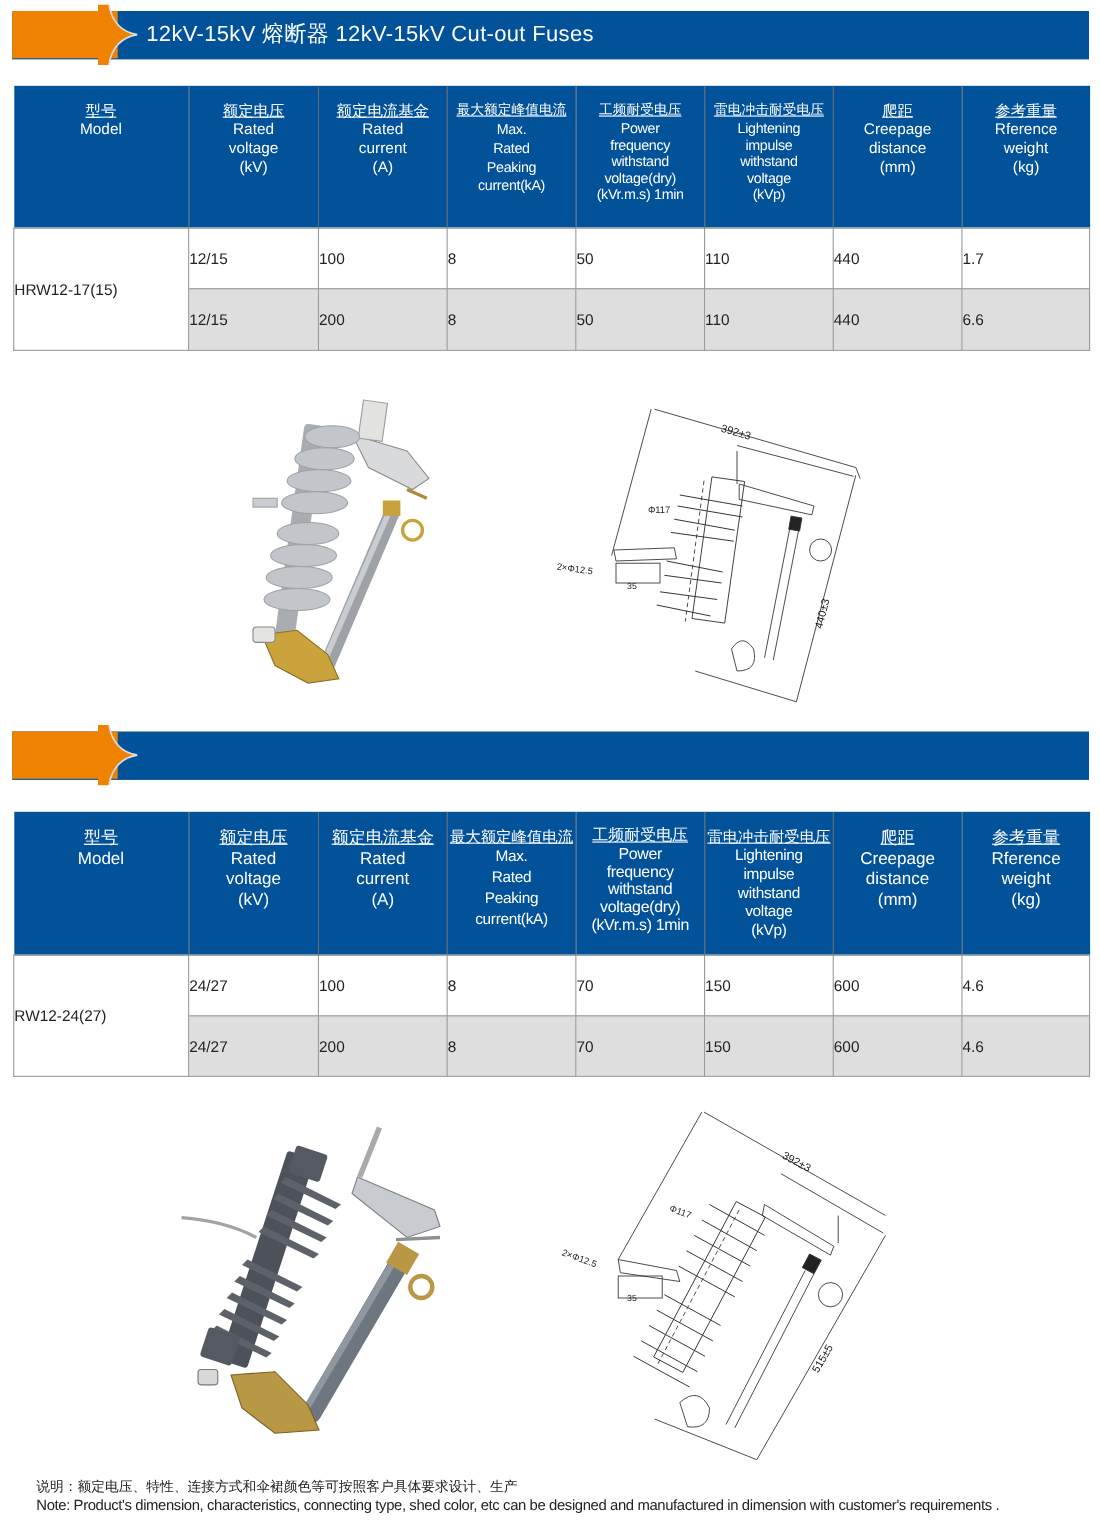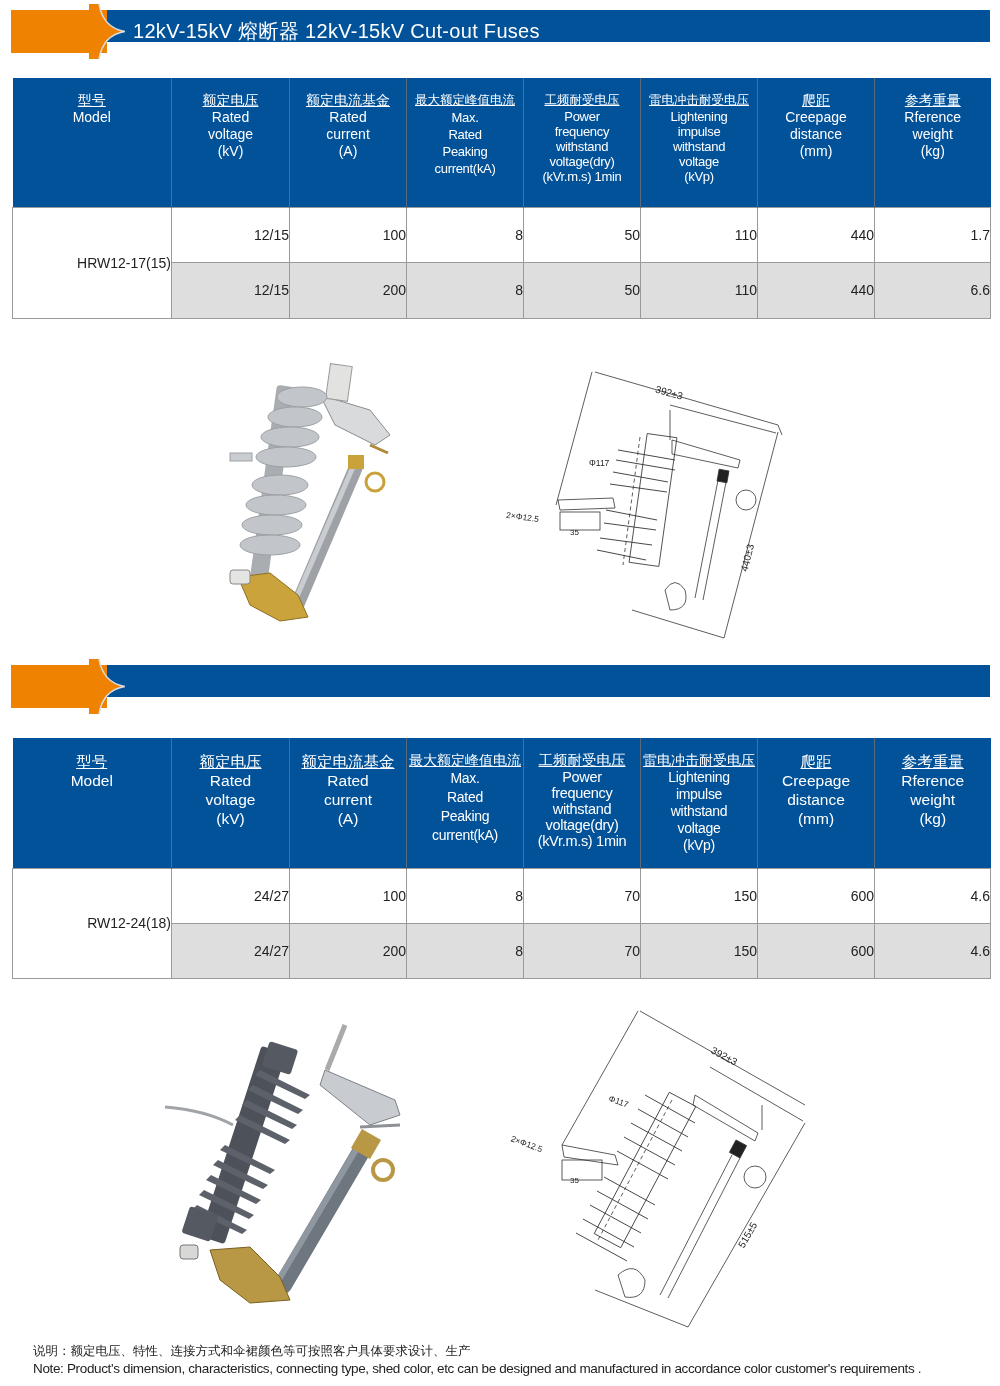--- a/index.html
+++ b/index.html
@@ -1,28 +1,28 @@
 <!DOCTYPE html>
 <html><head>
 <meta charset="utf-8">
 <style>
   * { box-sizing: border-box; margin: 0; padding: 0; }
   body { width: 1000px; height: 1386px; background: #ffffff; position: relative; font-family: "Liberation Sans", "DejaVu Sans", sans-serif; color: #222; overflow: hidden; }
-  .banner { position: absolute; left: 11px; width: 979px; height: 32px; background: #02529a; }
+  .banner { position: absolute; left: 11px; width: 979px; height: 44px; background: #02529a; }
   .banner .orange { position: absolute; left: 0; top: 0; width: 96px; height: 43px; background: #ef8200; }
   .banner .notch { position: absolute; left: 78px; top: -6px; width: 36px; height: 55px; }
   .banner .title { position: absolute; left: 122px; top: 0; height: 43px; line-height: 43px; color: #ffffff; font-size: 20px; letter-spacing: 0.3px; }
   table.spec { position: absolute; left: 12px; width: 978px; border-collapse: collapse; table-layout: fixed; }
   table.spec th { background: #02529a; color: #fff; font-weight: normal; vertical-align: top; padding-top: 14px; border-left: 1px solid #5b6a7a; font-size: 14px; line-height: 17px; text-align: center; }
   table.spec th:first-child { border-left: none; }
   table.spec th .cn { display: block; text-decoration: underline; }
   table.spec th .en { display: block; white-space: pre-line; }
   table.spec th.narrow .cn { font-size: 12.5px; }
   table.spec th.narrow .en { font-size: 13px; line-height: 15px; letter-spacing: -0.3px; }
-  table.spec td { text-align: right; font-size: 14px; border: 1px solid #9a9a9a; color: #222; }
+  table.spec td { text-align: left; font-size: 14px; border: 1px solid #9a9a9a; color: #222; }
   table.spec tr.r1 td { background: #ffffff; }
   table.spec tr.r2 td { background: #dedede; }
   table.spec td.model { background: #ffffff !important; }
   .photo { position: absolute; }
   .drawing { position: absolute; }
   .note { position: absolute; left: 33px; font-size: 13px; color: #222; }
   .note.cn { top: 1343px; font-size: 12.5px; }
   .note.en { top: 1361px; letter-spacing: -0.35px; font-size: 13.5px; }
 </style>
 </head>
@@ -256,21 +256,21 @@
 (mm)</span>
         </th>
     <th style="font-size:15.5px;line-height:19px">
           <span class="cn">参考重量</span>
           <span class="en">Rference
 weight
 (kg)</span>
         </th>
   </tr>
   <tr class="r1" style="height:55px;">
-    <td class="model" rowspan="2">RW12-24(18)</td>
+    <td class="model" rowspan="2">RW12-24(27)</td>
     <td>24/27</td>
     <td>100</td>
     <td>8</td>
     <td>70</td>
     <td>150</td>
     <td>600</td>
     <td>4.6</td>
   </tr>
   <tr class="r2" style="height:55px;">
     <td>24/27</td>
@@ -347,13 +347,13 @@
   <line x1="232" y1="150" x2="160" y2="290"></line>
     <line x1="240" y1="153" x2="168" y2="293"></line>
   <rect x="232" y="137" width="12" height="14" fill="#222" transform="rotate(28 238 144)"></rect>
   <path d="M195,90 L258,128 L255,136 L193,100 Z"></path>
   <circle cx="255" cy="172" r="11"></circle>
   <path d="M118,270 Q135,255 145,275 Q145,295 125,292 Z"></path>
   <line x1="262" y1="100" x2="262" y2="125"></line>
 </svg>
 
 <div class="note cn">说明：额定电压、特性、连接方式和伞裙颜色等可按照客户具体要求设计、生产</div>
-<div class="note en">Note: Product's dimension, characteristics, connecting type, shed color, etc can be designed and manufactured in accordance color customer's requirements .</div>
+<div class="note en">Note: Product's dimension, characteristics, connecting type, shed color, etc can be designed and manufactured in dimension with customer's requirements .</div>
 
 </body></html>

